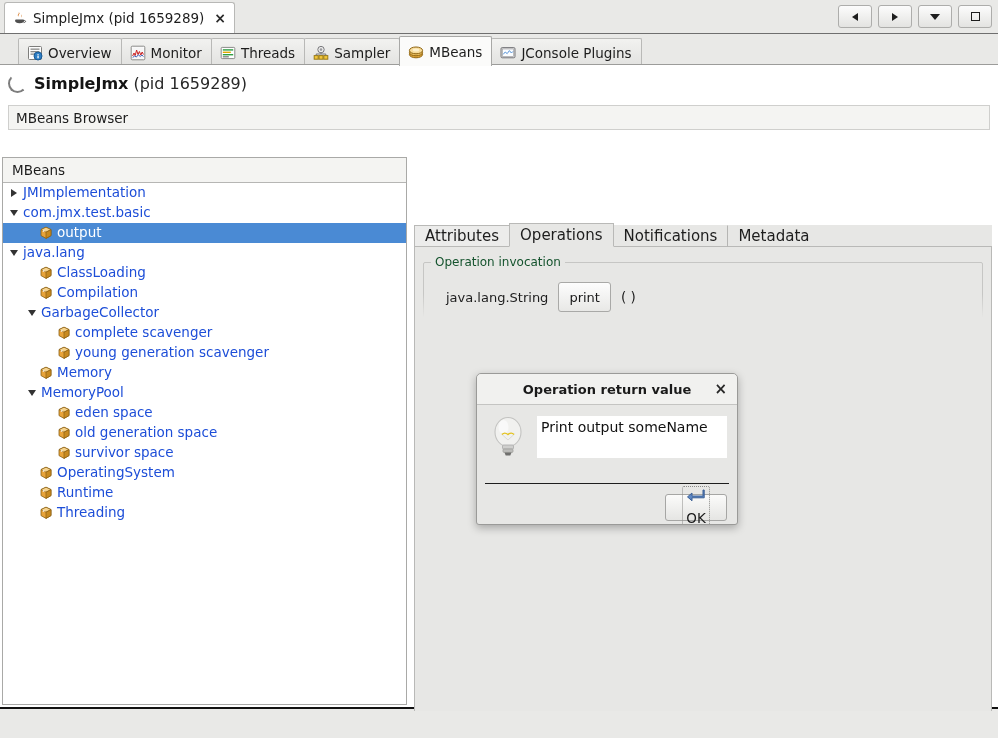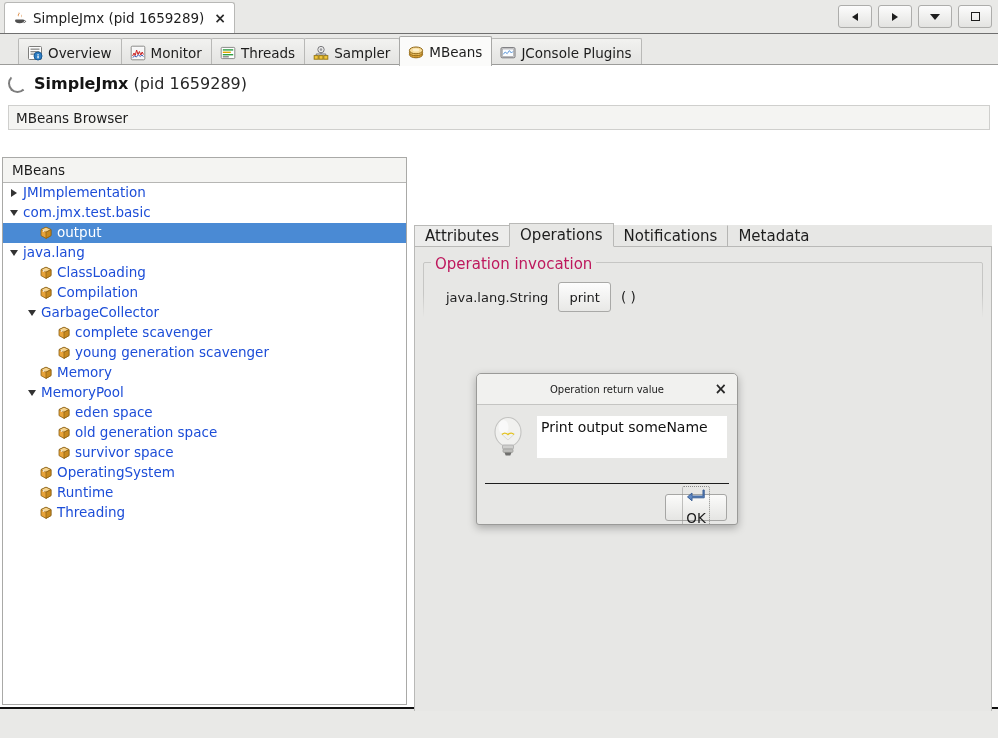--- a/index.html
+++ b/index.html
@@ -193,21 +193,21 @@
     background: transparent;
   }
   .groupbox::after{
     content:""; position:absolute; left:-1px; right:-1px; bottom:-1px; height:30px;
     background: linear-gradient(to bottom, rgba(231,231,229,0) 0%, #e7e7e5 78%);
     pointer-events:none;
   }
   .gb-title {
     position: absolute; top: -8px; left: 7px;
     background: #e7e7e5; padding: 0 4px;
-    font-size: 15px; color: #be185d;
+    font-size: 12px; color: #14532d;
   }
   .op-row { display: flex; align-items: center; gap: 10px; margin-top: 3px; position:relative; z-index:2;margin-left:12px;}
   .op-type { font-size: 13px; color: #1d1d1d; }
   .op-btn {
     min-width: 51px; height: 30px;
     background: linear-gradient(#fdfdfd, #e8e8e6);
     border: 1px solid #a9a9a7; border-radius: 3px;
     font-size: 13px; color: #1a1a1a;
     display: flex; align-items: center; justify-content: center;
     padding: 0 10px;
@@ -225,21 +225,21 @@
     box-sizing: border-box;
     overflow: hidden;
   }
   .dlg-title {
     height: 30px; background: #f1f1ef;
     border-bottom: 1px solid #c4c4c2;
     display: flex; align-items: center; justify-content: center;
     position: relative;
     border-radius: 4px 4px 0 0;
   }
-  .dlg-title span.t { font-size: 10px; font-weight: normal; color: #1a1a1a; }
+  .dlg-title span.t { font-size: 13px; font-weight: bold; color: #1a1a1a; }
   .dlg-close {
     position: absolute; right: 10px; top: 50%; transform: translateY(-50%);
     font-size: 15px; color: #272727; line-height: 1; font-weight: 600;
   }
   .dlg-body { position: relative; height: 87px; padding: 9px 10px 0 10px; box-sizing: border-box; }
   .dlg-row { display: flex; align-items: flex-start; gap: 10px; }
   .bulb { width: 38px; height: 48px; position: relative; flex: 0 0 38px; margin-left: 2px;}
   .msgbox {
     flex: 1; height: 42px; background: #ffffff;
     font-size: 14px; color: #111; padding: 3px 4px 0 4px;

